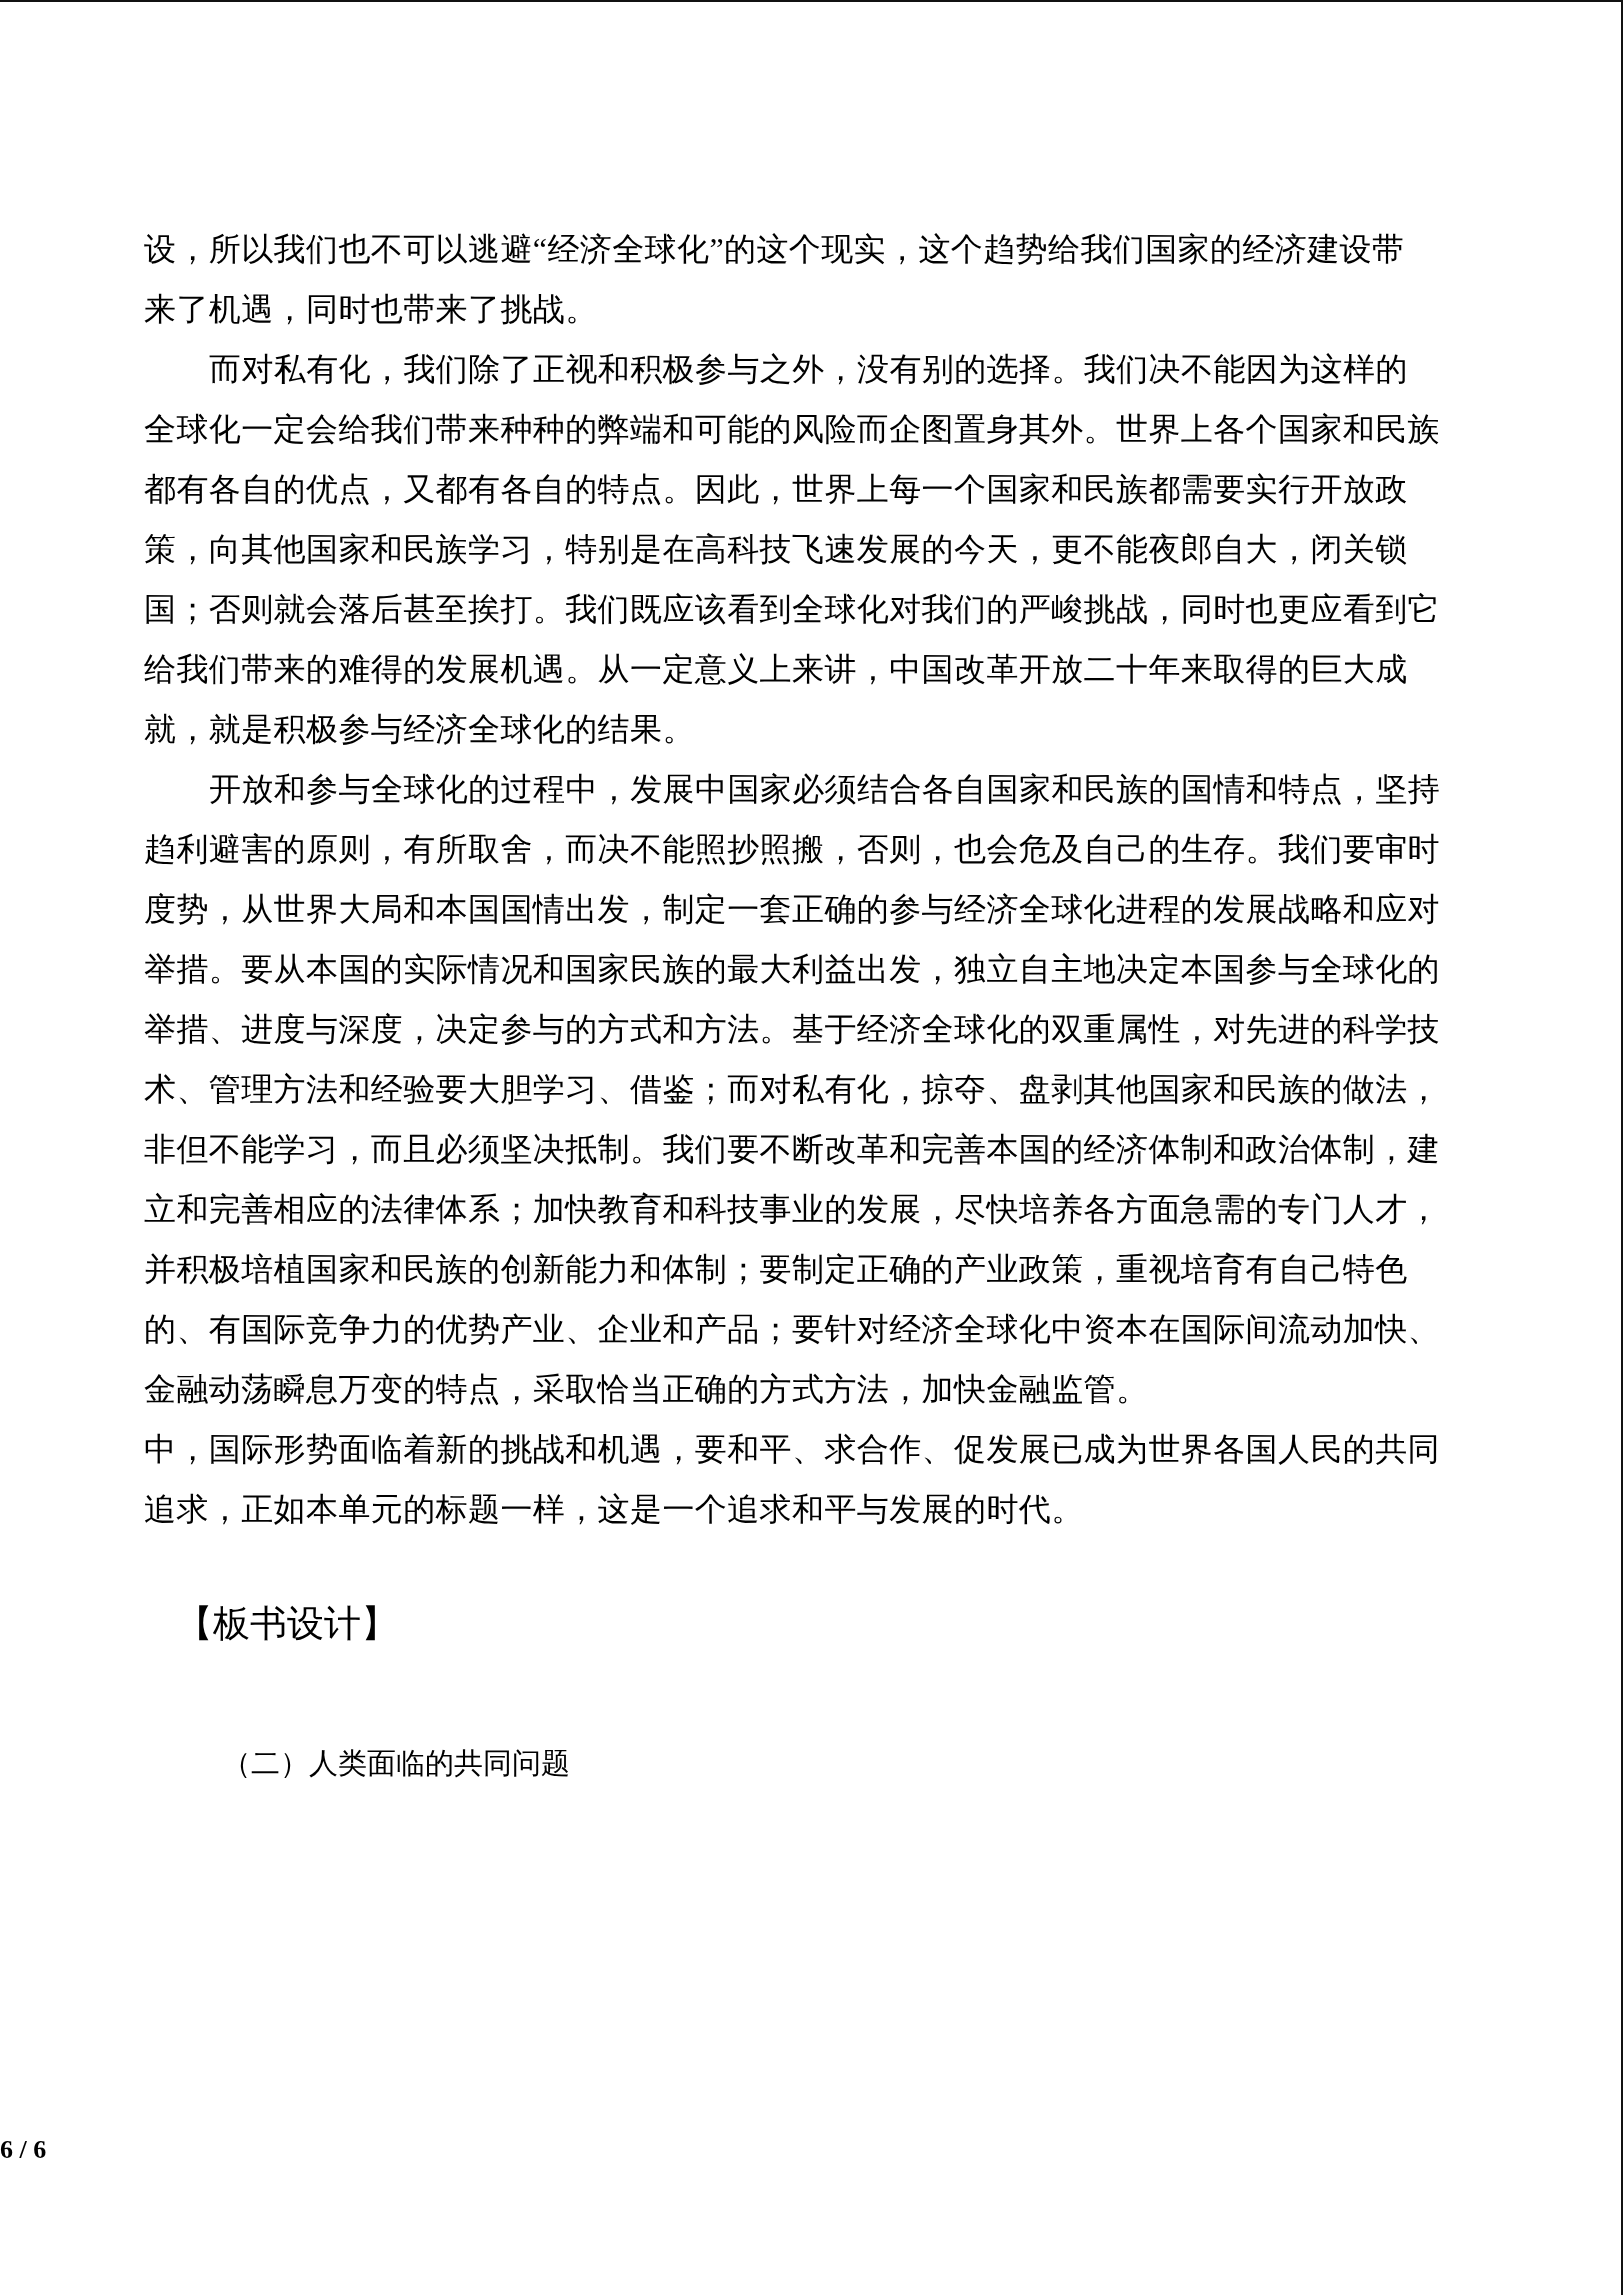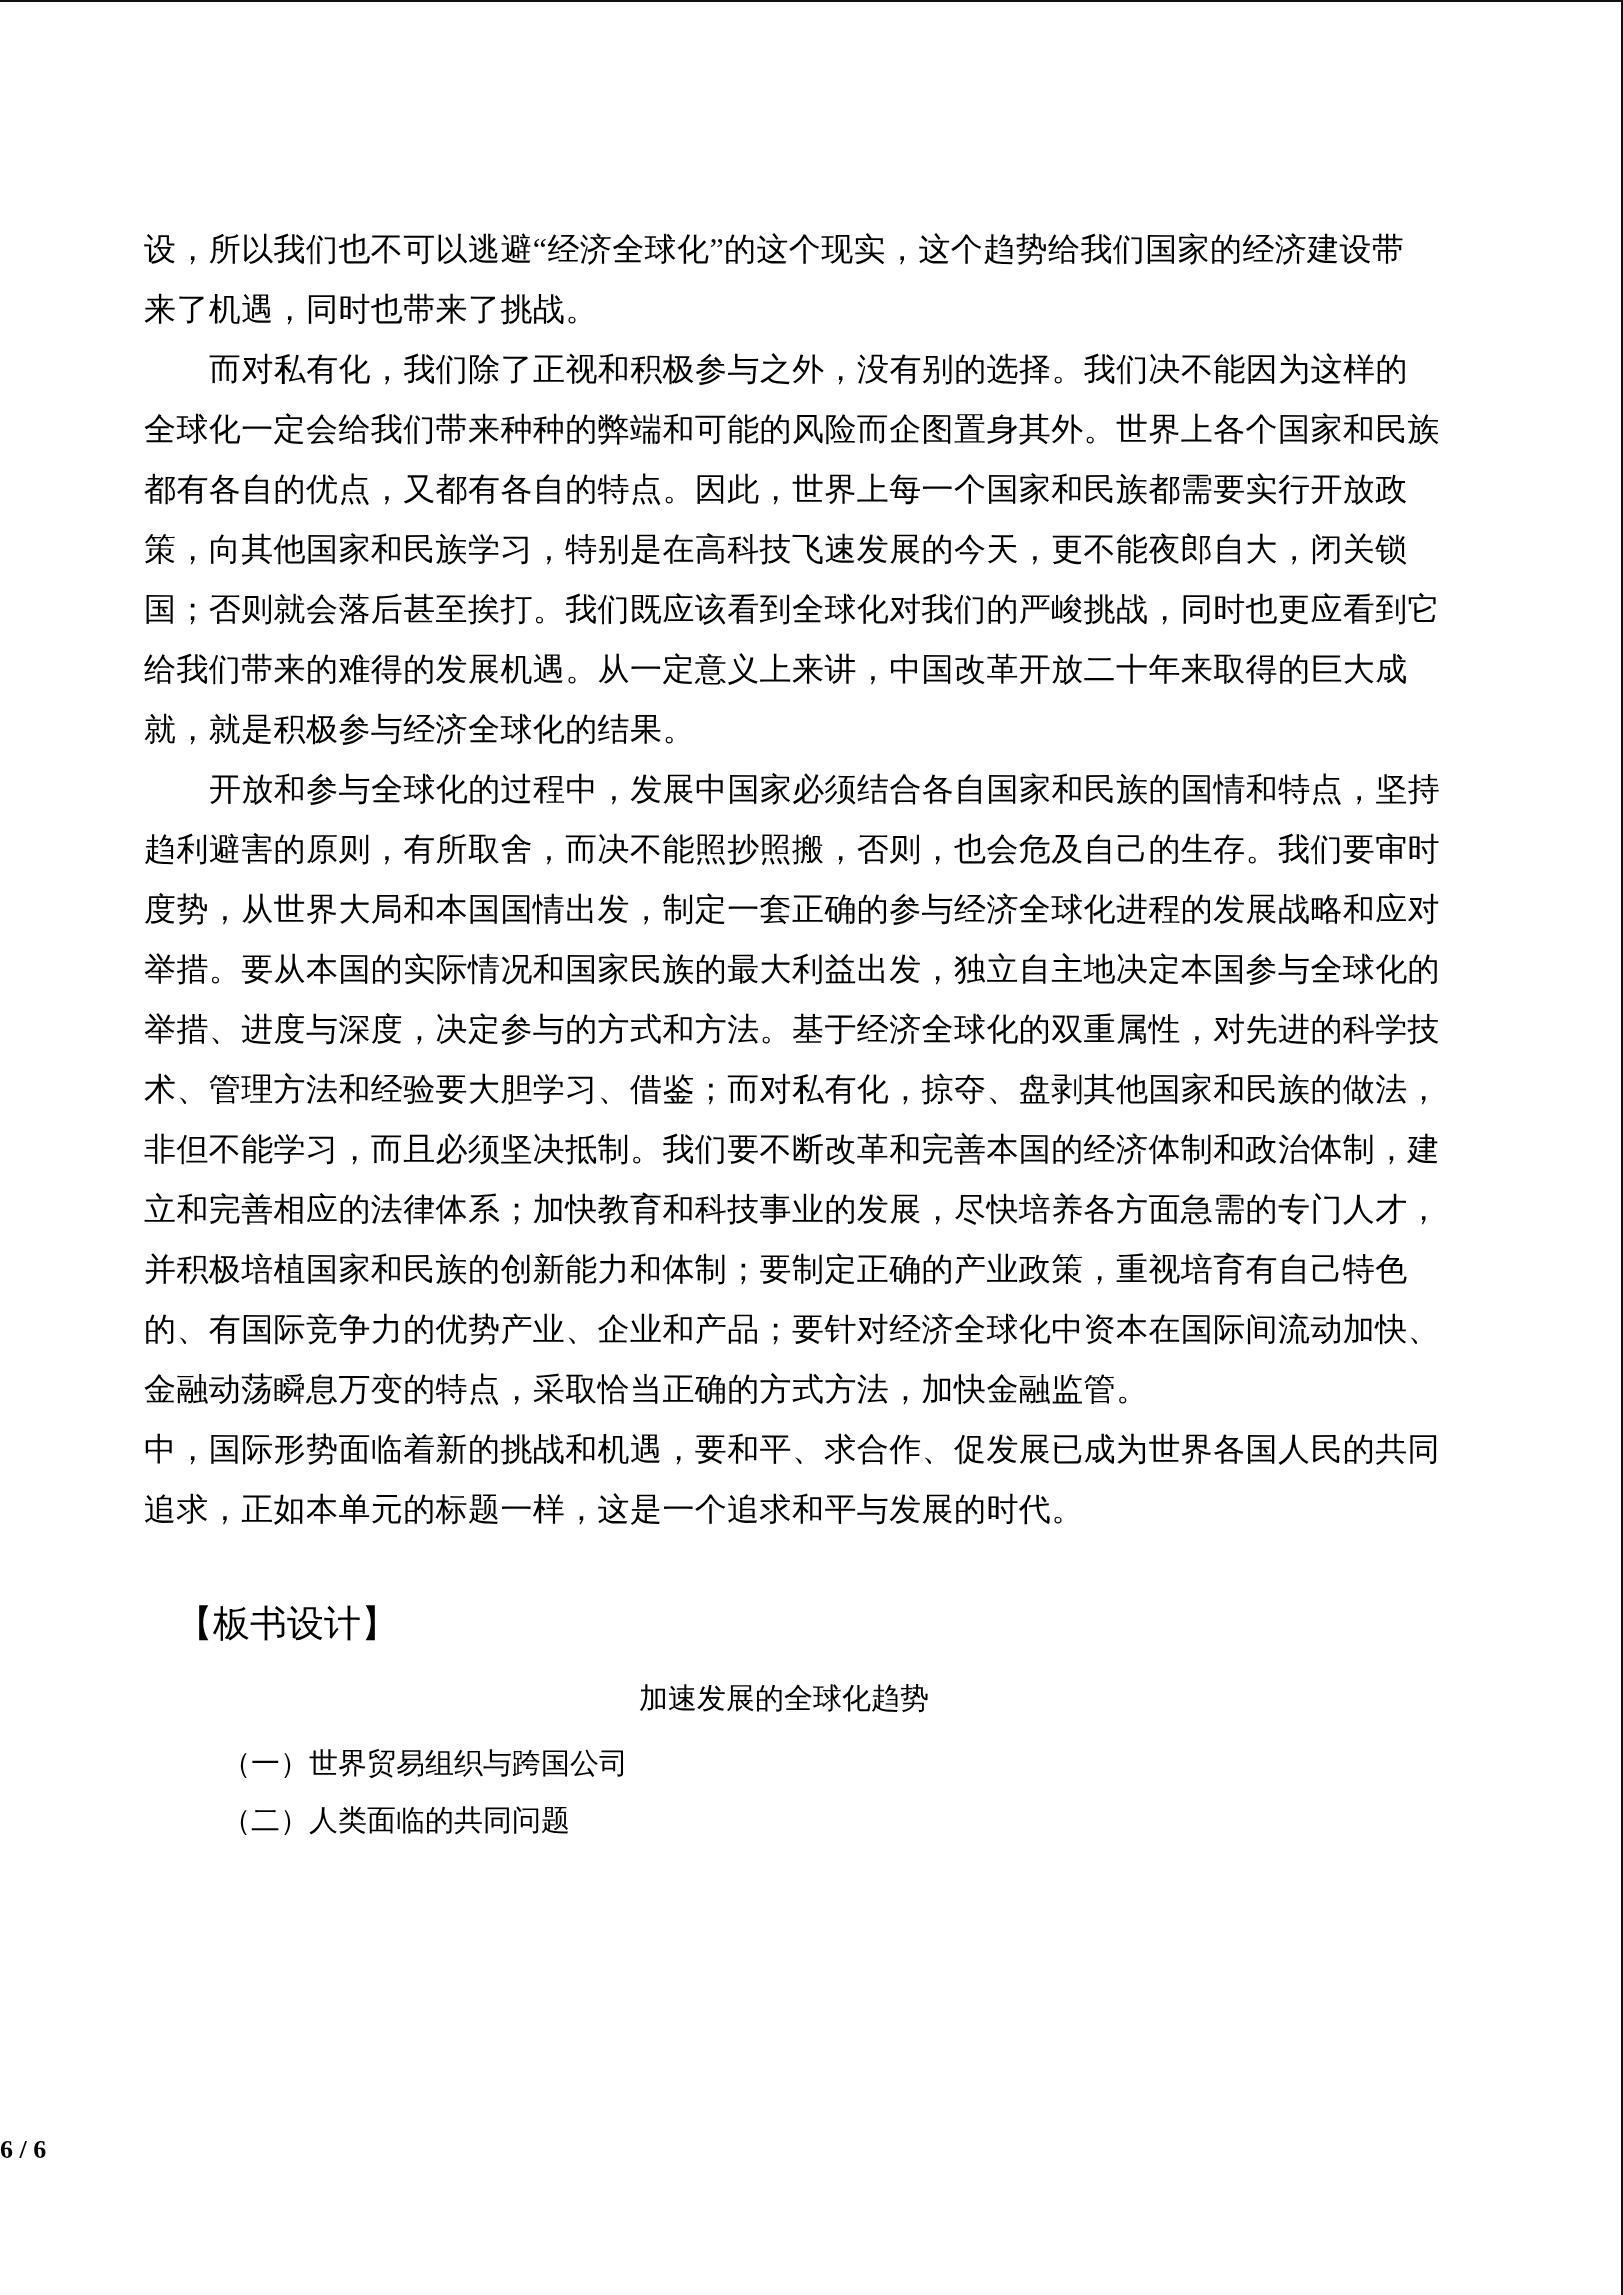--- a/index.html
+++ b/index.html
@@ -116,23 +116,21 @@
     <span class="line">并积极培植国家和民族的创新能力和体制；要制定正确的产业政策，重视培育有自己特色</span>
     <span class="line">的、有国际竞争力的优势产业、企业和产品；要针对经济全球化中资本在国际间流动加快、</span>
     <span class="line">金融动荡瞬息万变的特点，采取恰当正确的方式方法，加快金融监管。</span>
 
     <span class="line">中，国际形势面临着新的挑战和机遇，要和平、求合作、促发展已成为世界各国人民的共同</span>
     <span class="line">追求，正如本单元的标题一样，这是一个追求和平与发展的时代。</span>
   </div>
 
   <div class="board-heading">【板书设计】</div>
 
-  <div class="board-title">加速发展的全球化趋势</div>
 
   <div class="board-list">
-    <span class="board-item">（一）世界贸易组织与跨国公司</span>
     <span class="board-item">（二）人类面临的共同问题</span>
   </div>
 
   <div class="page-number">6 / 6</div>
 
 </div>
 
 
 </body></html>

